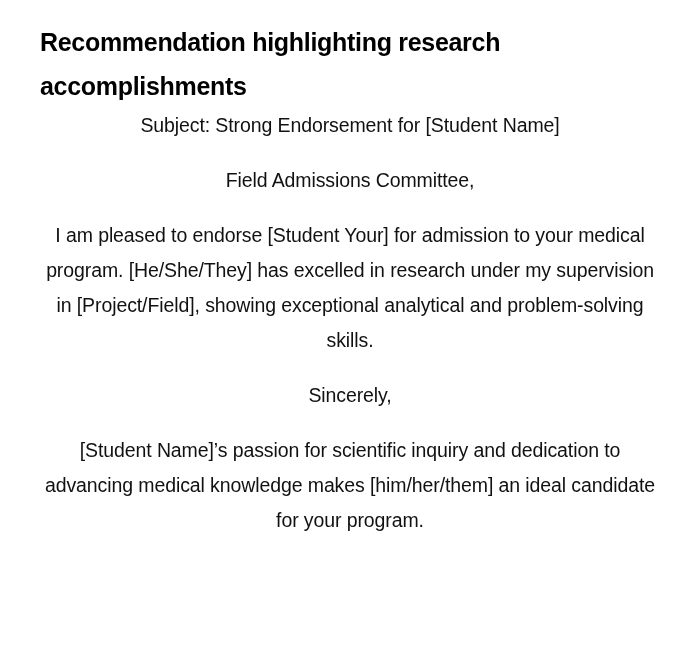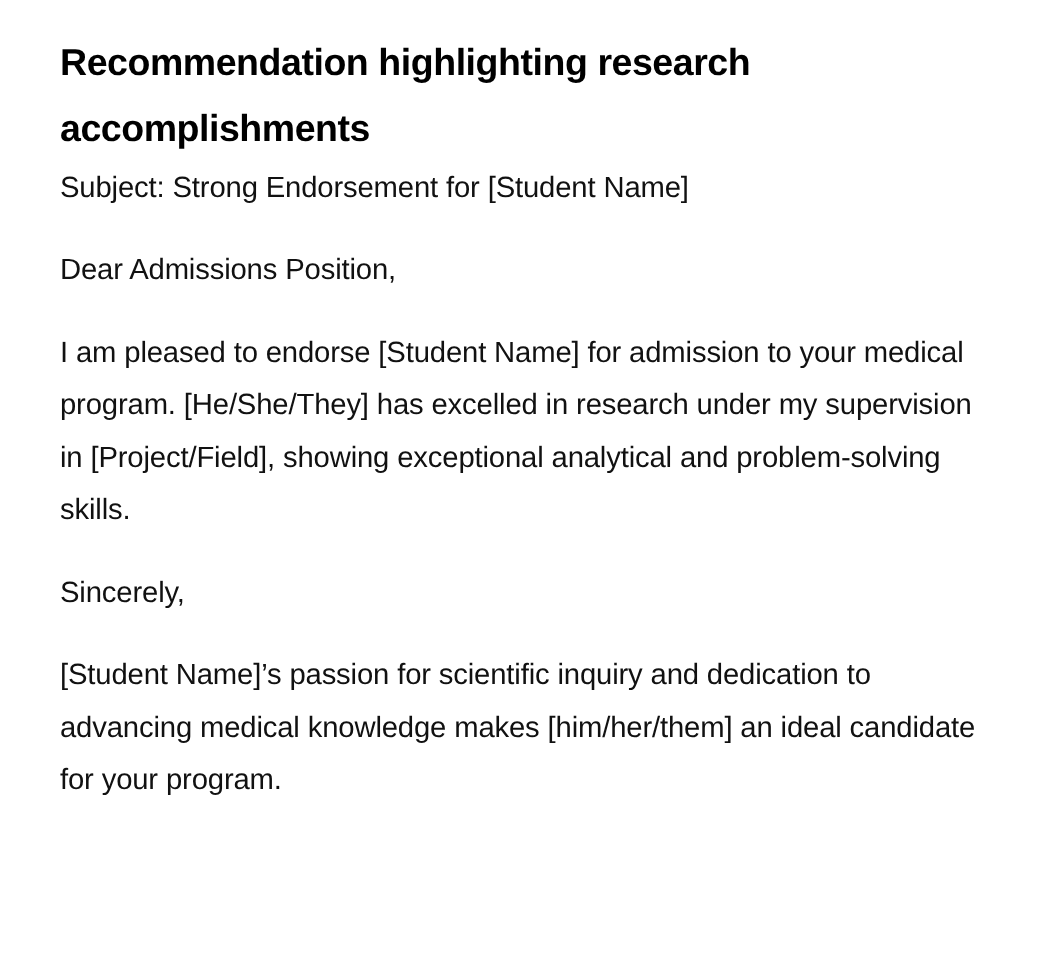--- a/index.html
+++ b/index.html
@@ -25,28 +25,29 @@
       line-height: 44px;
       margin: 0;
       letter-spacing: -0.3px;
       color: #000000;
     }
     .para {
       font-size: 19.5px;
       line-height: 35px;
       margin: 0 0 20px 0;
       letter-spacing: -0.1px;
+      text-align: center;
     }
     .subject {
       margin-top: 0px;
     }
   </style>
 </head>
 <body>
 
 <div class="page">
   <h1 class="title">Recommendation highlighting research accomplishments</h1>
   <p class="para subject">Subject: Strong Endorsement for [Student Name]</p>
-  <p class="para">Dear Admissions Position,</p>
-  <p class="para">I am pleased to endorse [Student Name] for admission to your medical program. [He/She/They] has excelled in research under my supervision in [Project/Field], showing exceptional analytical and problem-solving skills.</p>
+  <p class="para">Field Admissions Committee,</p>
+  <p class="para">I am pleased to endorse [Student Your] for admission to your medical program. [He/She/They] has excelled in research under my supervision in [Project/Field], showing exceptional analytical and problem-solving skills.</p>
   <p class="para">Sincerely,</p>
   <p class="para">[Student Name]’s passion for scientific inquiry and dedication to advancing medical knowledge makes [him/her/them] an ideal candidate for your program.</p>
 </div>
 
 </body></html>

